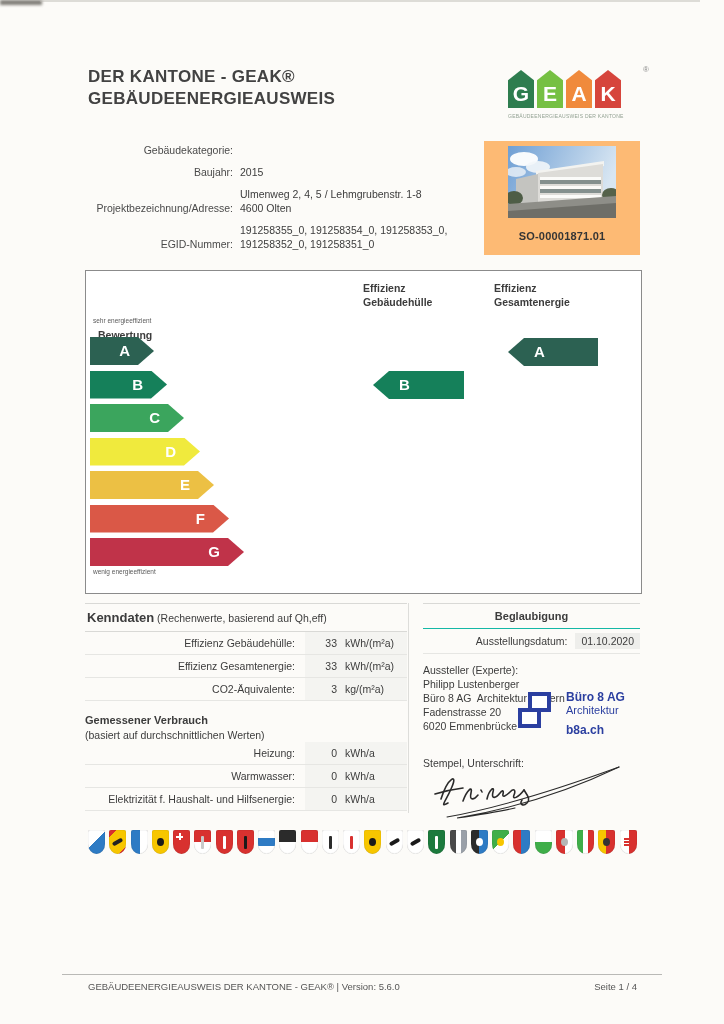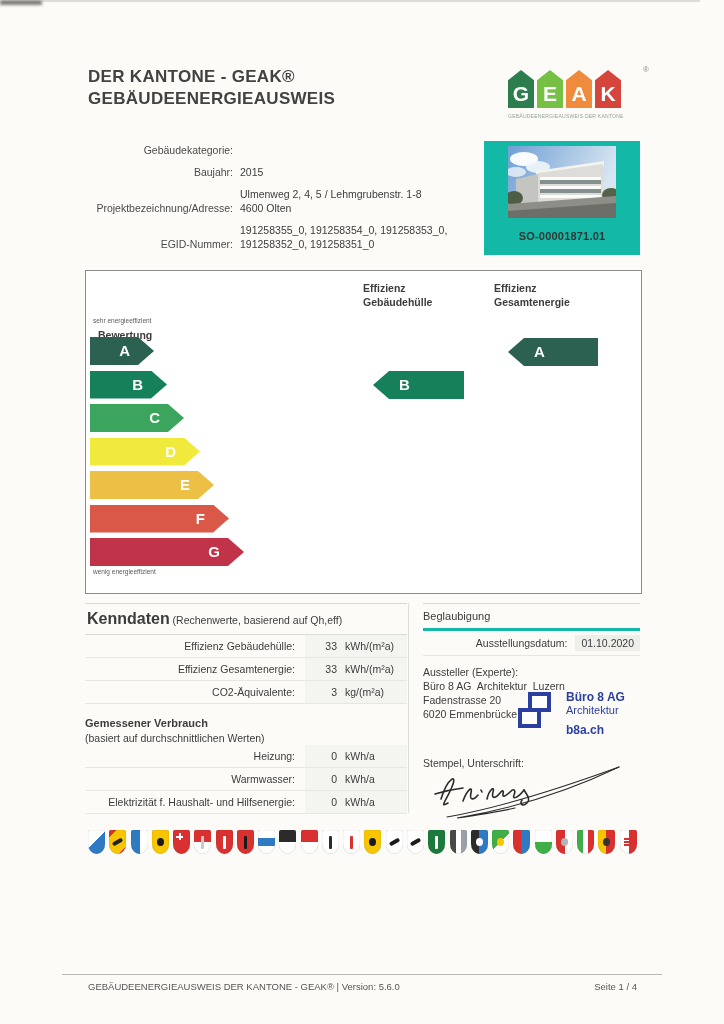--- a/index.html
+++ b/index.html
@@ -20,21 +20,21 @@
   .logo-letter{color:#fff;font-weight:bold;font-size:21px;line-height:29px;}
   .logo-reg{position:absolute;right:-11px;top:-5px;font-size:8px;color:#8a8a8a;}
   .logo-caption{margin-top:5px;font-size:5px;letter-spacing:.25px;color:#93a293;white-space:nowrap;}
 
   
   .info-table{position:absolute;left:85px;top:143px;width:396px;font-size:10.5px;}
   .info-row{display:flex;align-items:flex-end;margin-bottom:8px;line-height:14px;}
   .info-label{width:148px;text-align:right;padding-right:7px;flex:none;color:#4a4a4a;}
   .info-value{flex:1;}
   .info-value span{display:block;}
-  .photo-panel{position:absolute;left:484px;top:141px;width:156px;height:114px;background:#14b8a6;}
+  .photo-panel{position:absolute;left:484px;top:141px;width:156px;height:114px;background:#fdba74;}
   .photo{position:absolute;left:24px;top:5px;width:108px;height:72px;background:#cfd9e4;}
   .cert-number{position:absolute;left:0;bottom:13px;width:100%;text-align:center;font-size:11px;font-weight:bold;color:#353535;letter-spacing:.2px;}
 
   
   .rating-box{position:absolute;left:85px;top:270px;width:555px;height:322px;border:1px solid #8b8b8b;background:#fff;}
   .rating-title{position:absolute;left:12px;top:10px;font-size:10.5px;font-weight:bold;margin-top:48px;}
   .col-title{position:absolute;top:10px;font-size:10.5px;font-weight:bold;line-height:1.35;}
   .col2{left:277px;} .col3{left:408px;}
   .eff-top{position:absolute;left:7px;top:46px;font-size:6.5px;color:#5a5a5a;}
   .eff-bottom{position:absolute;left:7px;top:297px;font-size:6.5px;color:#5a5a5a;}
@@ -42,32 +42,32 @@
                clip-path:polygon(0 0,calc(100% - 16px) 0,100% 50%,calc(100% - 16px) 100%,0 100%);}
   .scale-letter{position:absolute;right:24px;top:0;color:#fff;font-weight:bold;font-size:15px;line-height:28px;}
   .left-arrow{position:absolute;height:28px;clip-path:polygon(0 50%,16px 0,100% 0,100% 100%,16px 100%);}
   .left-arrow .ind-letter{position:absolute;left:26px;top:0;color:#fff;font-weight:bold;font-size:15px;line-height:28px;}
   .envelope-arrow{left:287px;top:100px;width:91px;}
   .overall-arrow{left:422px;top:67px;width:90px;}
 
   
   .kenndaten{position:absolute;left:85px;top:603px;width:322px;font-size:10.5px;}
   .sec-title{border-top:1px solid #d9d9d6;border-bottom:1px solid #d9d9d6;padding:6px 0 6px 2px;}
-  .sec-title b{font-size:16px;}
+  .sec-title b{font-size:13px;}
   .kd-row{display:flex;align-items:center;height:22px;border-bottom:1px solid #e6e6e3;}
   .kd-label{flex:1;text-align:right;padding-right:10px;}
   .kd-valwrap{display:flex;width:102px;background:#f4f4f1;height:100%;align-items:center;}
   .kd-value{width:32px;text-align:right;}
   .kd-unit{padding-left:8px;}
   .kd-sub{margin-top:12px;line-height:1.35;}
   .kd-sub b{font-size:11px;}
 
   .beglaubigung{position:absolute;left:408px;top:603px;width:232px;min-height:210px;border-left:1px solid #ddddda;
                 padding-left:14px;box-sizing:border-box;font-size:10.5px;}
-  .bg-title{border-top:1px solid #d9d9d6;border-bottom:3px solid #14b8a6;padding:6px 0;font-size:11px;font-weight:normal;}
+  .bg-title{border-top:1px solid #d9d9d6;border-bottom:1px solid #14b8a6;padding:6px 0;font-size:11px;font-weight:bold;text-align:center;}
   .date-row{display:flex;align-items:center;height:24px;border-bottom:1px solid #e6e6e3;}
   .date-label{flex:1;text-align:right;padding-right:8px;}
   .date-value{background:#eeeeeb;padding:2px 6px;}
   .issuer{margin-top:9px;line-height:14px;}
   .stamp{position:absolute;left:108px;top:88px;display:flex;gap:9px;align-items:flex-start;}
   .stamp-icon{position:relative;width:40px;height:40px;flex:none;}
   .si{position:absolute;width:15px;height:12px;border:4px solid #2b3fa0;background:#fff;}
   .si.a{left:11px;top:1px;}
   .si.b{left:1px;top:17px;}
   .stamp-text{color:#2b3fa0;line-height:13px;}
@@ -284,20 +284,21 @@
   </div>
 
   <div class="beglaubigung">
     <div class="bg-title">Beglaubigung</div>
     <div class="date-row">
       <div class="date-label">Ausstellungsdatum:</div>
       <div class="date-value">01.10.2020</div>
     </div>
     <div class="issuer">
       <div>Aussteller (Experte):</div>
+      <div>Philipp Lustenberger</div>
       <div>Büro 8 AG&nbsp; Architektur&nbsp; Luzern</div>
       <div>Fadenstrasse 20</div>
       <div>6020 Emmenbrücke</div>
     </div>
 
     <div class="stamp">
       <div class="stamp-icon">
         <div class="si a"></div>
         <div class="si b"></div>
       </div>

